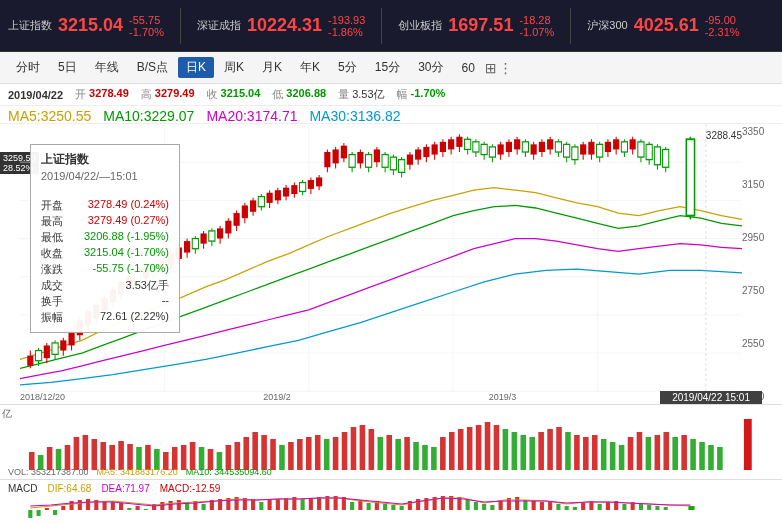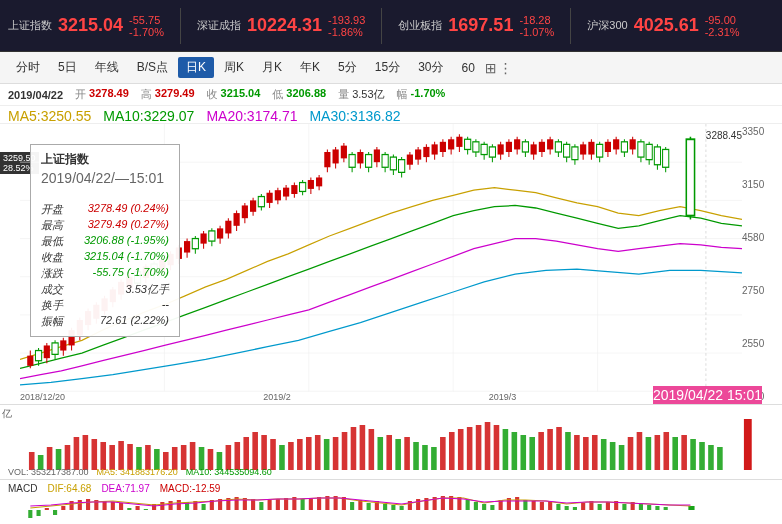--- a/index.html
+++ b/index.html
@@ -136,28 +136,27 @@
     }
     .tooltip-title {
       font-weight: bold;
       font-size: 12px;
       color: #333;
       margin-bottom: 2px;
     }
     .tooltip-date {
       color: #666;
       margin-bottom: 16px;
-      font-size: 14px;
+      font-size: 11px;
     }
     .tooltip-row {
       display: flex;
       justify-content: space-between;
       gap: 8px;
       margin: 1px 0;
-      font-style: italic;
     }
     .tooltip-key { color: #333; }
     .tooltip-val-red { color: #cc0000; }
     .tooltip-val-green { color: #009900; }
 
     
     .volume-area {
       height: 70px;
       background: #fff;
       border-top: 1px solid #ddd;
@@ -203,24 +202,24 @@
 
     .chart-svg {
       width: 100%;
       height: 100%;
     }
 
     .highlighted-date {
       position: absolute;
       bottom: 0;
       right: 20px;
-      background: #ec4899;
+      background: #404040;
       color: #fff;
-      font-size: 14px;
-      padding: 1px 0;
+      font-size: 10px;
+      padding: 1px 12px;
     }
 
     .price-tag {
       position: absolute;
       left: 0;
       background: #cc0000;
       color: #fff;
       font-size: 10px;
       padding: 1px 3px;
     }
@@ -653,21 +652,21 @@
 
         <line x1="650" y1="10" x2="650" y2="75" stroke="#009900" stroke-width="1.5"></line>
         <rect x="646" y="12" width="8" height="60" fill="white" stroke="#009900" stroke-width="1.5"></rect>
       </g>
 
     </svg>
 
     <div class="y-axis-right" style="width:38px;gap:32px;">
       <span>3350</span>
       <span>3150</span>
-      <span>4580</span>
+      <span>2950</span>
       <span>2750</span>
       <span>2550</span>
       <span>2350</span>
     </div>
     <div class="y-axis-left" style="width:18px; left: auto; right: 0;">
     </div>
 
     <div style="position:absolute;bottom:2px;left:20px;right:40px;display:flex;justify-content:space-between;font-size:9px;color:#666;">
       <span>2018/12/20</span>
       <span>2019/2</span>

